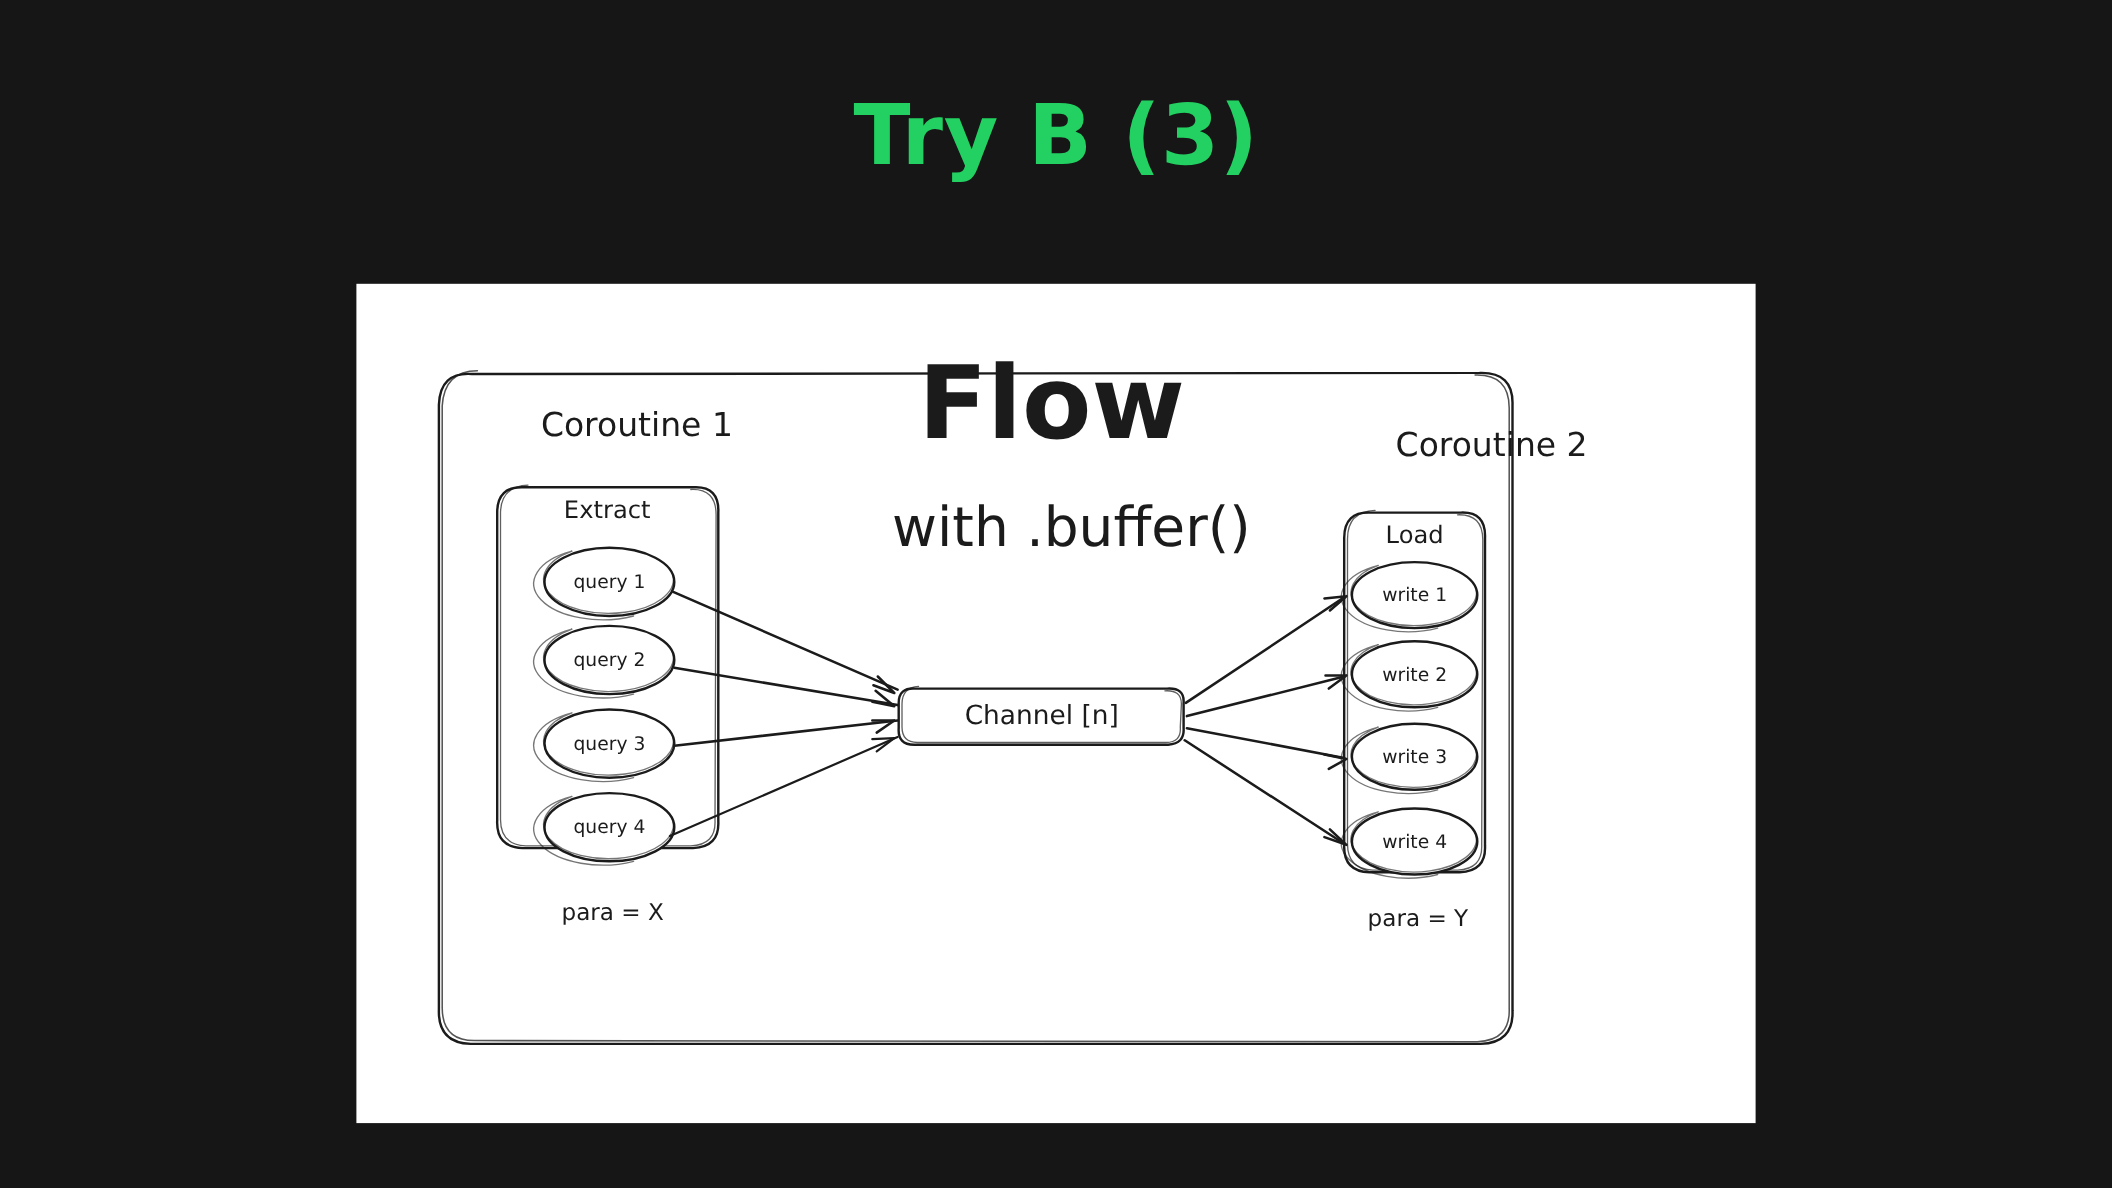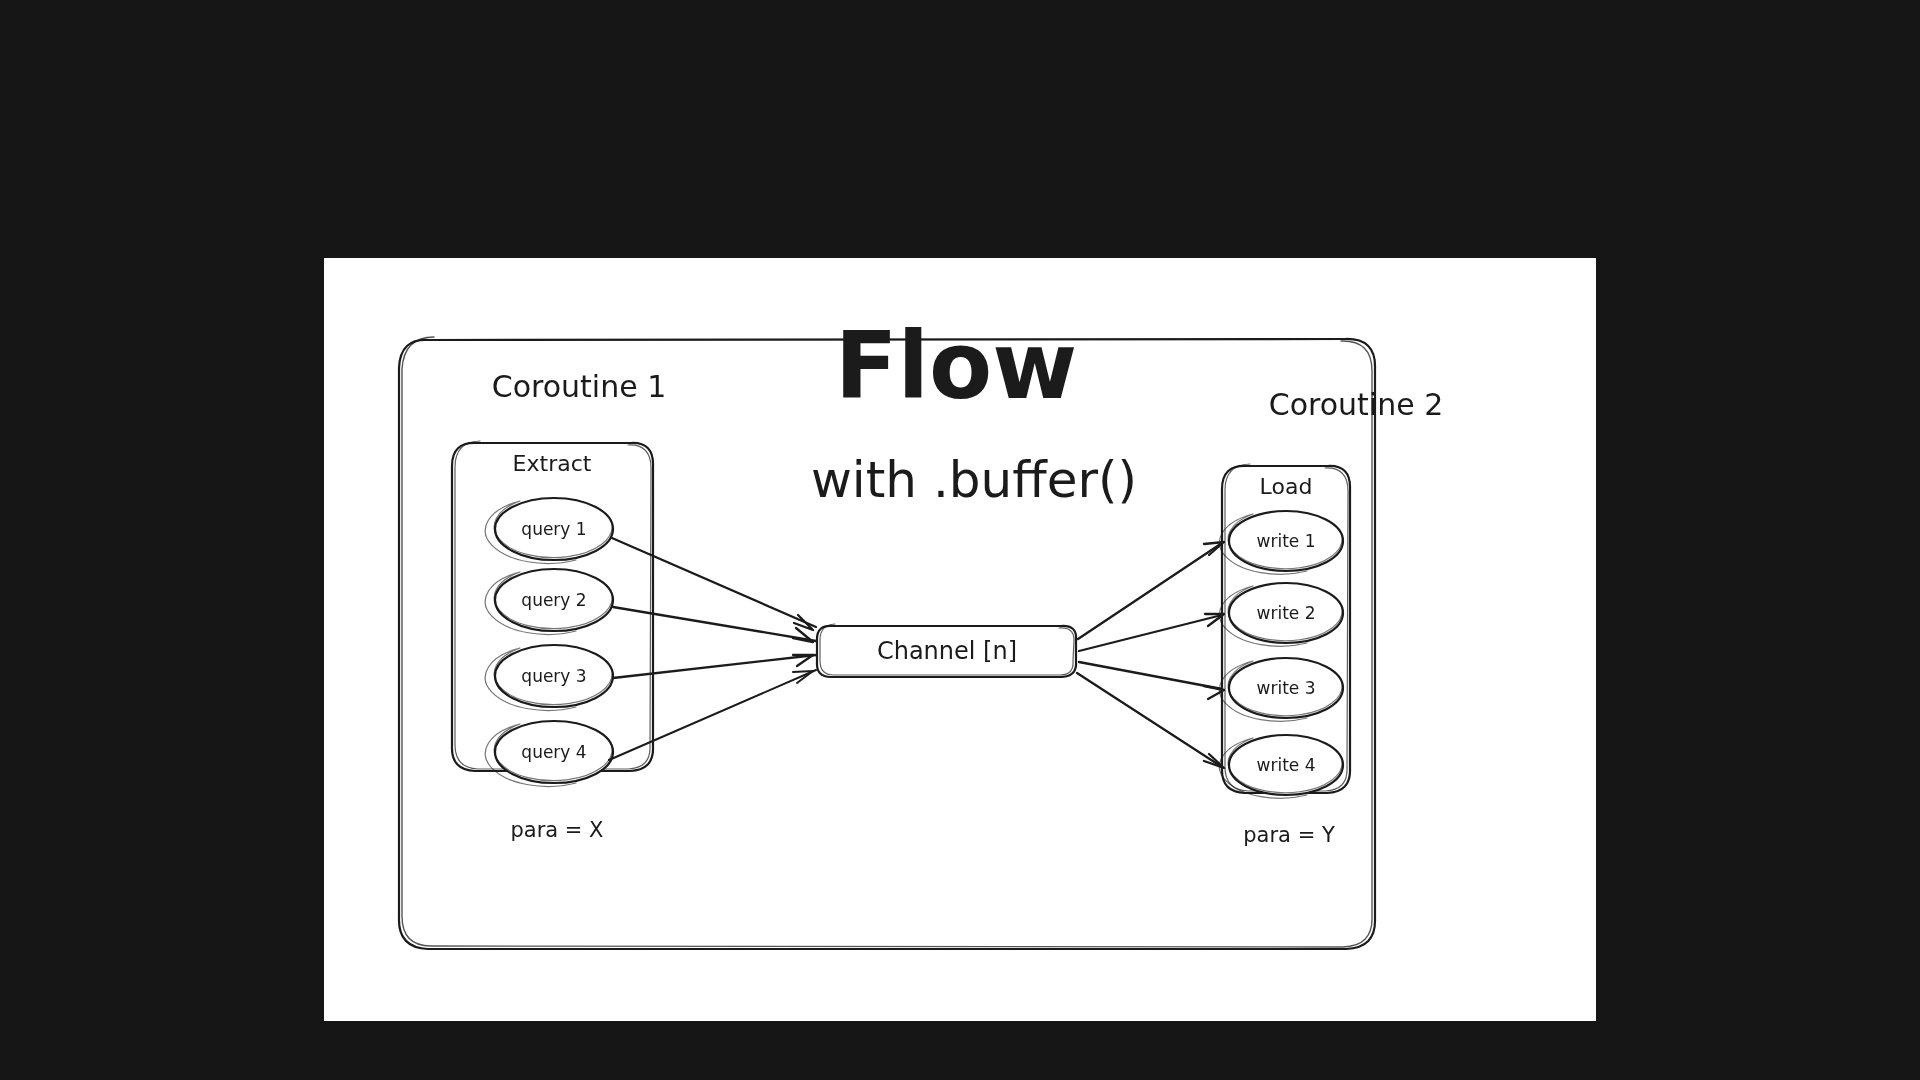--- a/index.html
+++ b/index.html
@@ -66,20 +66,21 @@
     stroke-linecap: round;
     stroke-linejoin: round;
   }
   .fill-white { fill: #ffffff; }
 </style>
 </head>
 <body>
 
 <div id="slide">
 
+  <div id="slide-title">Try B (3)</div>
 
   <div id="board">
     <svg id="diagram-svg" viewBox="0 0 1272 763" xmlns="http://www.w3.org/2000/svg">
 
       <g>
         <path class="stroke-sketch" stroke-width="2.2" d="M 105,82 Q 76,80 75,110 L 75,660 Q 74,690 104,691 L 1022,691 Q 1052,690 1051,661 L 1051,110 Q 1052,80 1021,81 Z"></path>
         <path class="stroke-sketch" stroke-width="1.4" opacity="0.75" d="M 110,79 Q 80,79 78,111 L 78,658 Q 78,688 107,688 L 1019,689 Q 1049,688 1048,659 L 1048,113 Q 1048,82 1017,83"></path>
       </g>
 
       <text class="hand-text lbl-flow" x="632" y="115" text-anchor="middle">Flow</text>

